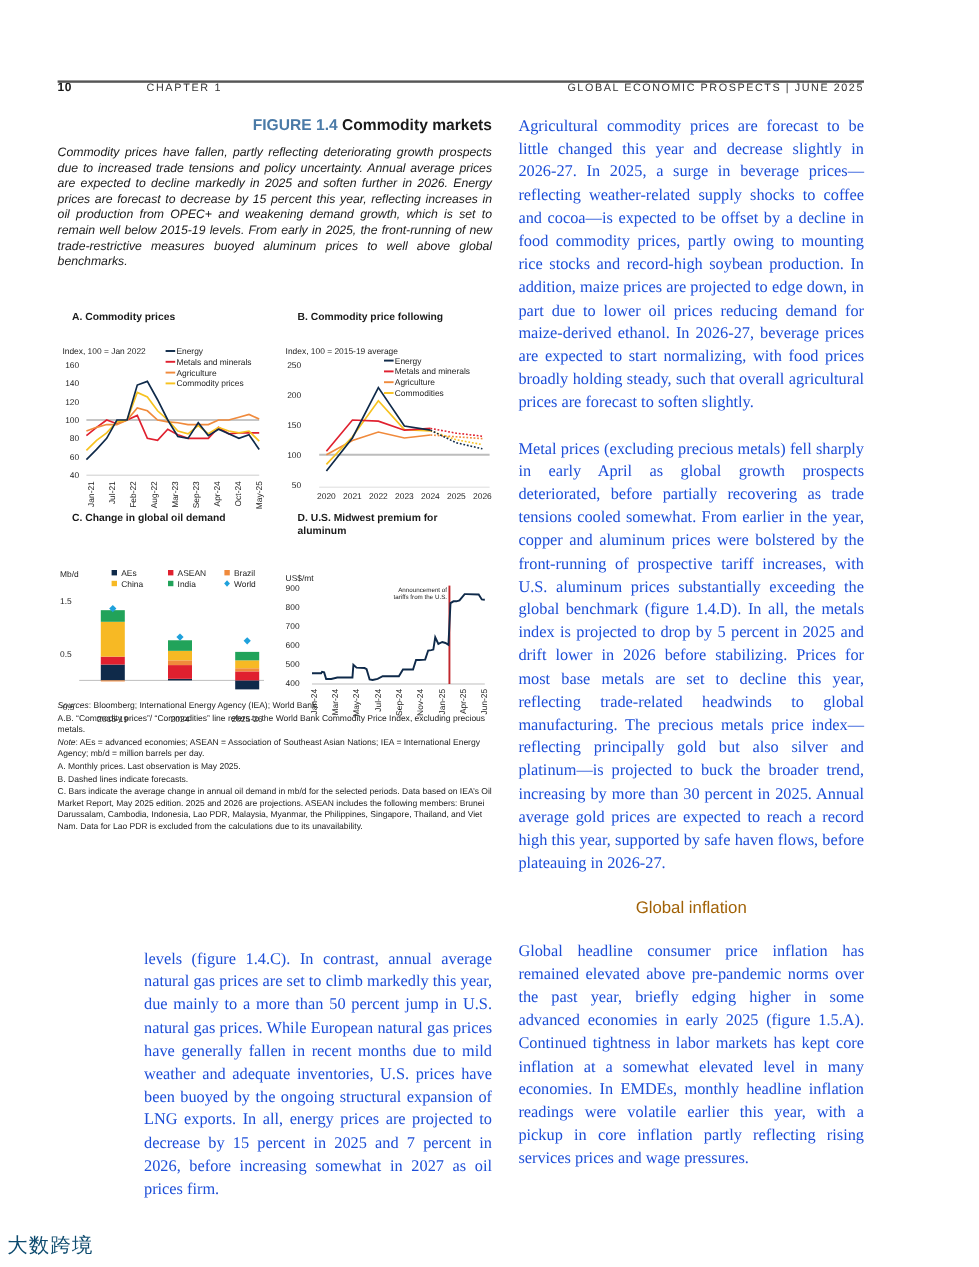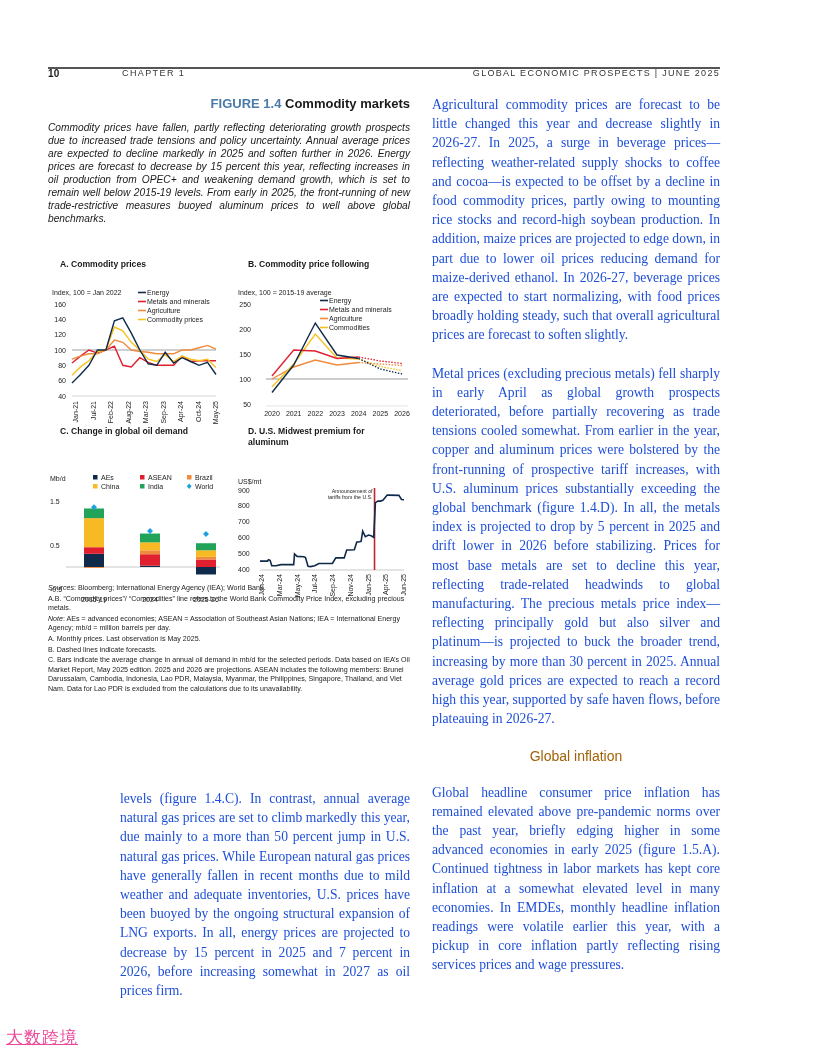--- a/index.html
+++ b/index.html
@@ -28,21 +28,21 @@
   .notes p { margin: 0 0 1px 0; }
   .notes i { font-style: italic; }
 
   
   .body-text { font: 13.6px/19.2px "Liberation Serif", serif; text-align: justify; margin: 0; color: #1d4ed8; }
   .col-right { position: absolute; left: 432px; top: 95px; width: 288px; }
   .col-right p { margin: 0 0 19px 0; }
   .section-h { font: 14px "Liberation Sans", sans-serif; color: #a16207; margin: 4px 0 20px 0; text-align: center; }
   .col-left-bottom { position: absolute; left: 120px; top: 789px; width: 290px; }
 
-  .watermark { position: absolute; left: 6px; top: 1026px; font: 17px "DejaVu Sans", sans-serif; color: #ec4899; letter-spacing: 1px; text-decoration: underline; }
+  .watermark { position: absolute; left: 6px; top: 1026px; font: 17px "DejaVu Sans", sans-serif; color: #0c4a6e; letter-spacing: 1px; }
 </style>
 </head>
 <body>
 
 <div class="run-head">
   <span class="pg">10</span>
   <span class="chap">CHAPTER 1</span>
   <span class="pub">GLOBAL ECONOMIC PROSPECTS | JUNE 2025</span>
 </div>
 <div class="run-rule"></div>

